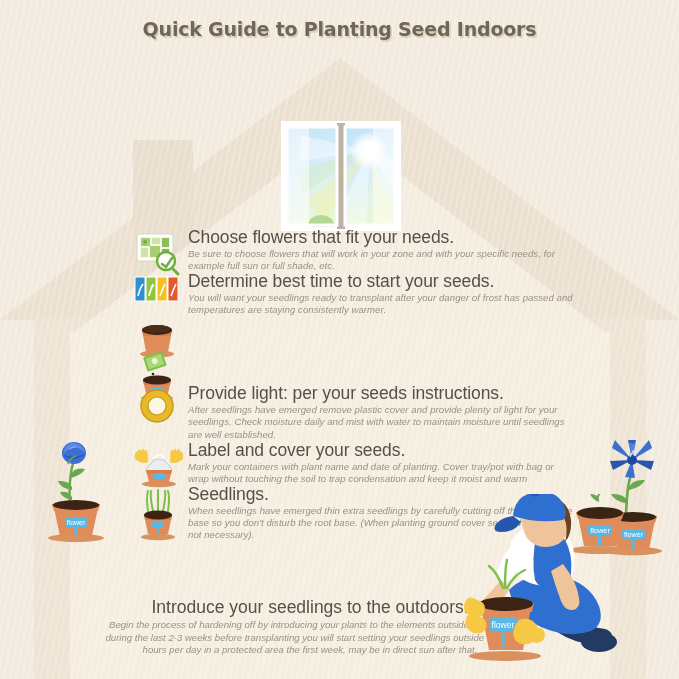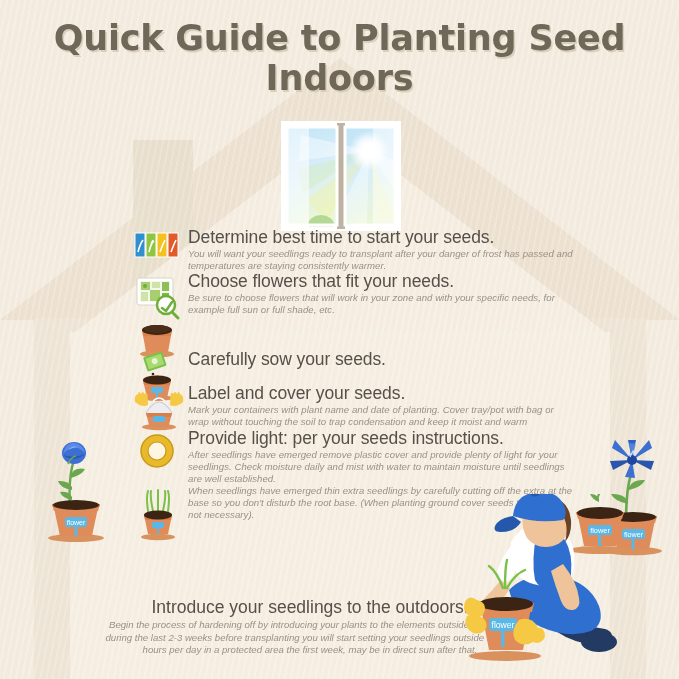--- a/index.html
+++ b/index.html
@@ -59,21 +59,21 @@
   }
   
   .window{
     position:absolute;left:281px;top:121px;width:120px;height:110px;
   }
   .window svg{display:block;}
   
   .title{
     position:absolute;left:0;right:0;top:18px;text-align:center;
     font-family:"DejaVu Sans","Liberation Sans",sans-serif;
-    font-weight:bold;font-size:35px;letter-spacing:-0.2px;
+    font-weight:bold;font-size:19px;letter-spacing:-0.2px;
     color:#6f6758;
     text-shadow:1.5px 1.5px 0 rgba(210,198,178,.75);
   }
   
   .steps{
     position:absolute;left:133px;top:228px;width:444px;
   }
   .step{position:relative;min-height:34px;margin-bottom:0px;padding-left:55px;}
   .step-ico{position:absolute;left:0;top:2px;width:52px;height:48px;}
   .step-ico svg{display:block;}
@@ -160,59 +160,59 @@
       <rect x="64" y="6" width="50" height="98" fill="none" stroke="#ffffff" stroke-width="3"></rect>
     </svg>
   </div>
 
   <div class="title">Quick Guide to Planting Seed Indoors</div>
 
   <div class="steps">
 
     <div class="step">
       <div class="step-ico">
-        <svg width="52" height="34" viewBox="0 0 52 34">
-          <rect x="2" y="3" width="10" height="24" fill="#2f8fd0"></rect>
-          <rect x="13" y="3" width="10" height="24" fill="#8ec63f"></rect>
-          <rect x="24" y="3" width="10" height="24" fill="#f5c11e"></rect>
-          <rect x="35" y="3" width="10" height="24" fill="#e2592a"></rect>
-          <path d="M5 22 q2 -8 5 -12" stroke="#ffffff" stroke-width="1.6" fill="none"></path>
-          <path d="M16 22 q2 -9 5 -11 M18 14 l2 -4" stroke="#ffffff" stroke-width="1.6" fill="none"></path>
-          <path d="M27 22 q3 -8 5 -12" stroke="#ffffff" stroke-width="1.6" fill="none"></path>
-          <path d="M38 22 q3 -8 5 -12" stroke="#ffffff" stroke-width="1.6" fill="none"></path>
-          <rect x="2" y="3" width="10" height="24" fill="none" stroke="#ffffff" stroke-width="1"></rect>
-          <rect x="13" y="3" width="10" height="24" fill="none" stroke="#ffffff" stroke-width="1"></rect>
-          <rect x="24" y="3" width="10" height="24" fill="none" stroke="#ffffff" stroke-width="1"></rect>
-          <rect x="35" y="3" width="10" height="24" fill="none" stroke="#ffffff" stroke-width="1"></rect>
-        </svg>
-      </div>
-      <h3>Determine best time to start your seeds.</h3>
-      <p>You will want your seedlings ready to transplant after your danger of frost has passed and temperatures are staying consistently warmer.</p>
-    </div>
-
-    <div class="step">
-      <div class="step-ico">
         <svg width="52" height="48" viewBox="0 0 52 48">
           <rect x="4" y="4" width="36" height="27" rx="2" fill="#ffffff" stroke="#d9d4c8"></rect>
           <rect x="7" y="7" width="30" height="21" fill="#f4f7ec"></rect>
           <rect x="8" y="8" width="9" height="8" fill="#a8cf6f"></rect>
           <rect x="19" y="8" width="8" height="6" fill="#cfe3a8"></rect>
           <rect x="29" y="8" width="7" height="9" fill="#8ebf55"></rect>
           <rect x="8" y="18" width="7" height="9" fill="#cfe3a8"></rect>
           <rect x="17" y="16" width="10" height="11" fill="#a8cf6f"></rect>
           <rect x="29" y="19" width="7" height="8" fill="#7db84a"></rect>
           <circle cx="12" cy="12" r="2" fill="#6fae3a"></circle>
           <circle cx="32" cy="23" r="2" fill="#6fae3a"></circle>
           <circle cx="33" cy="31" r="9" fill="#ffffff" stroke="#6fae3a" stroke-width="2.5"></circle>
           <path d="M29 34 l4 3 l6 -9" stroke="#6fae3a" stroke-width="2.5" fill="none" stroke-linecap="round"></path>
           <line x1="39" y1="38" x2="45" y2="44" stroke="#6fae3a" stroke-width="3" stroke-linecap="round"></line>
         </svg>
       </div>
       <h3>Choose flowers that fit your needs.</h3>
       <p>Be sure to choose flowers that will work in your zone and with your specific needs, for example full sun or full shade, etc.</p>
+    </div>
+
+    <div class="step">
+      <div class="step-ico">
+        <svg width="52" height="34" viewBox="0 0 52 34">
+          <rect x="2" y="3" width="10" height="24" fill="#2f8fd0"></rect>
+          <rect x="13" y="3" width="10" height="24" fill="#8ec63f"></rect>
+          <rect x="24" y="3" width="10" height="24" fill="#f5c11e"></rect>
+          <rect x="35" y="3" width="10" height="24" fill="#e2592a"></rect>
+          <path d="M5 22 q2 -8 5 -12" stroke="#ffffff" stroke-width="1.6" fill="none"></path>
+          <path d="M16 22 q2 -9 5 -11 M18 14 l2 -4" stroke="#ffffff" stroke-width="1.6" fill="none"></path>
+          <path d="M27 22 q3 -8 5 -12" stroke="#ffffff" stroke-width="1.6" fill="none"></path>
+          <path d="M38 22 q3 -8 5 -12" stroke="#ffffff" stroke-width="1.6" fill="none"></path>
+          <rect x="2" y="3" width="10" height="24" fill="none" stroke="#ffffff" stroke-width="1"></rect>
+          <rect x="13" y="3" width="10" height="24" fill="none" stroke="#ffffff" stroke-width="1"></rect>
+          <rect x="24" y="3" width="10" height="24" fill="none" stroke="#ffffff" stroke-width="1"></rect>
+          <rect x="35" y="3" width="10" height="24" fill="none" stroke="#ffffff" stroke-width="1"></rect>
+        </svg>
+      </div>
+      <h3>Determine best time to start your seeds.</h3>
+      <p>You will want your seedlings ready to transplant after your danger of frost has passed and temperatures are staying consistently warmer.</p>
     </div>
 
     <div class="step">
       <div class="step-ico">
         <svg width="52" height="42" viewBox="0 0 52 42">
           <ellipse cx="24" cy="36" rx="17" ry="3.5" fill="#d9915e"></ellipse>
           <path d="M9 12 h30 l-4 22 h-22 z" fill="#e08b5a"></path>
           <path d="M9 12 h30 l-1.2 6 h-27.6 z" fill="#d97f4a"></path>
           <ellipse cx="24" cy="12" rx="15" ry="5" fill="#3c2415"></ellipse>
           <ellipse cx="24" cy="11" rx="13" ry="4" fill="#4a2d19"></ellipse>
@@ -232,76 +232,76 @@
           <circle cx="25" cy="25" r="1.3" fill="#3c2415"></circle>
           <circle cx="18" cy="27" r="1.3" fill="#3c2415"></circle>
           <ellipse cx="24" cy="46" rx="16" ry="3" fill="#d9915e"></ellipse>
           <path d="M10 28 h28 l-4 18 h-20 z" fill="#e08b5a"></path>
           <path d="M10 28 h28 l-1 5 h-26 z" fill="#d97f4a"></path>
           <ellipse cx="24" cy="28" rx="14" ry="4.5" fill="#3c2415"></ellipse>
           <rect x="18" y="35" width="12" height="6" rx="1.5" fill="#5bb7e5"></rect>
           <rect x="23" y="41" width="2" height="5" fill="#5bb7e5"></rect>
         </svg>
       </div>
-      <h3>Carefully sow your seeds.</h3>
+    </div>
+
+    <div class="step">
+      <div class="step-ico">
+        <svg width="52" height="40" viewBox="0 0 52 40">
+          <circle cx="24" cy="20" r="16" fill="#e8b92a"></circle>
+          <circle cx="24" cy="20" r="16" fill="none" stroke="#c99a16" stroke-width="1.5"></circle>
+          <path d="M24 5 l4 4 h-8 z M24 35 l4 -4 h-8 z M9 20 l4 -4 v8 z M39 20 l-4 -4 v8 z
+                   M13 9 l6 1 l-5 5 z M35 9 l-6 1 l5 5 z M13 31 l6 -1 l-5 -5 z M35 31 l-6 -1 l5 -5 z" fill="#e8b92a"></path>
+          <circle cx="24" cy="20" r="9" fill="#fdf6e0"></circle>
+          <circle cx="24" cy="20" r="9" fill="none" stroke="#c99a16" stroke-width="1.2"></circle>
+        </svg>
+      </div>
+      <h3>Provide light: per your seeds instructions.</h3>
+      <p>After seedlings have emerged remove plastic cover and provide plenty of light for your seedlings. Check moisture daily and mist with water to maintain moisture until seedlings are well established.</p>
     </div>
 
     <div class="step">
       <div class="step-ico">
         <svg width="52" height="46" viewBox="0 0 52 46">
           <ellipse cx="26" cy="41" rx="17" ry="3.2" fill="#d9915e"></ellipse>
           <path d="M13 27 h26 l-3.5 14 h-19 z" fill="#e08b5a"></path>
           <path d="M13 27 h26 l-1 4 h-24 z" fill="#d97f4a"></path>
           <path d="M13 27 q13 -22 26 0 z" fill="#e9edf1" opacity=".92"></path>
           <path d="M13 27 q13 -22 26 0" fill="none" stroke="#c9ced6" stroke-width="1.2"></path>
           <path d="M20 15 q6 -6 12 0" fill="none" stroke="#ffffff" stroke-width="1.5"></path>
           <rect x="20" y="30" width="12" height="6" rx="1.5" fill="#5bb7e5"></rect>
           <g fill="#f6c945">
             <path d="M2 16 q-1 -7 3 -8 q1 -4 3 0 q2 -4 3.5 0 q2 -3 3 1 l0.5 10 q-6 3 -13 -3 z"></path>
             <path d="M50 16 q1 -7 -3 -8 q-1 -4 -3 0 q-2 -4 -3.5 0 q-2 -3 -3 1 l-0.5 10 q6 3 13 -3 z"></path>
           </g>
         </svg>
       </div>
       <h3>Label and cover your seeds.</h3>
       <p>Mark your containers with plant name and date of planting. Cover tray/pot with bag or wrap without touching the soil to trap condensation and keep it moist and warm</p>
-    </div>
-
-    <div class="step">
-      <div class="step-ico">
-        <svg width="52" height="40" viewBox="0 0 52 40">
-          <circle cx="24" cy="20" r="16" fill="#e8b92a"></circle>
-          <circle cx="24" cy="20" r="16" fill="none" stroke="#c99a16" stroke-width="1.5"></circle>
-          <path d="M24 5 l4 4 h-8 z M24 35 l4 -4 h-8 z M9 20 l4 -4 v8 z M39 20 l-4 -4 v8 z
-                   M13 9 l6 1 l-5 5 z M35 9 l-6 1 l5 5 z M13 31 l6 -1 l-5 -5 z M35 31 l-6 -1 l5 -5 z" fill="#e8b92a"></path>
-          <circle cx="24" cy="20" r="9" fill="#fdf6e0"></circle>
-          <circle cx="24" cy="20" r="9" fill="none" stroke="#c99a16" stroke-width="1.2"></circle>
-        </svg>
-      </div>
-      <h3>Provide light: per your seeds instructions.</h3>
-      <p>After seedlings have emerged remove plastic cover and provide plenty of light for your seedlings. Check moisture daily and mist with water to maintain moisture until seedlings are well established.</p>
     </div>
 
     <div class="step">
       <div class="step-ico">
         <svg width="52" height="54" viewBox="0 0 52 54">
           <g stroke="#7cc04a" stroke-width="2" fill="none" stroke-linecap="round">
             <path d="M15 24 q-2 -14 0 -20"></path>
             <path d="M20 24 q-3 -14 -2 -20"></path>
             <path d="M25 24 q0 -15 0 -21"></path>
             <path d="M30 24 q3 -14 2 -20"></path>
             <path d="M35 24 q2 -14 0 -20"></path>
           </g>
           <ellipse cx="25" cy="50" rx="17" ry="3.2" fill="#d9915e"></ellipse>
           <path d="M11 28 h28 l-4 19 h-20 z" fill="#e08b5a"></path>
           <path d="M11 28 h28 l-1 5 h-26 z" fill="#d97f4a"></path>
           <ellipse cx="25" cy="28" rx="14" ry="4.5" fill="#3c2415"></ellipse>
           <rect x="19" y="35" width="12" height="6" rx="1.5" fill="#5bb7e5"></rect>
           <rect x="24" y="41" width="2" height="6" fill="#5bb7e5"></rect>
         </svg>
       </div>
+      <h3>Seedlings.</h3>
       <p>When seedlings have emerged thin extra seedlings by carefully cutting off the extra at the base so you don't disturb the root base. (When planting ground cover seeds this step is not necessary).</p>
     </div>
 
   </div>
 
   <div class="footer">
     <h3>Introduce your seedlings to the outdoors.</h3>
     <p>Begin the process of hardening off by introducing your plants to the elements outside.  Typically during the last 2-3 weeks before transplanting you will start setting your seedlings outside for 2-3 hours per day in a protected area the first week, may be in direct sun after that.</p>
   </div>
 

